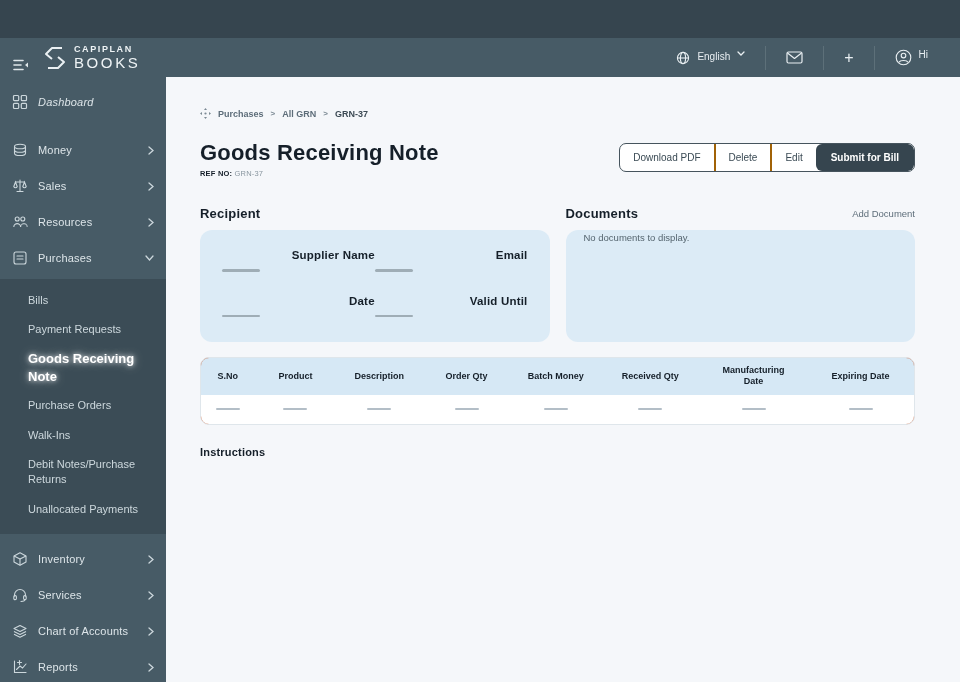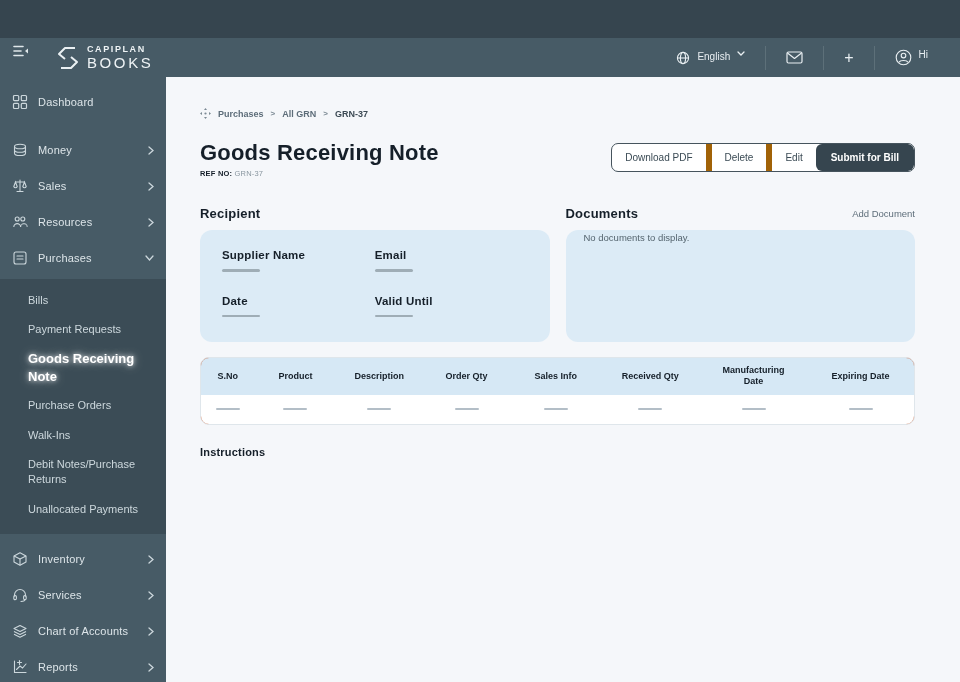--- a/index.html
+++ b/index.html
@@ -7,21 +7,21 @@
   body {
     width:960px; height:682px; position:relative; overflow:hidden;
     background:#f5f7fa; font-family:"Liberation Sans", sans-serif;
   }
   
   .topband { position:absolute; top:0; left:0; width:960px; height:38px; background:#36454f; }
   .appbar {
     position:absolute; top:38px; left:0; width:960px; height:39px; background:#475b66;
     display:flex; align-items:center; justify-content:space-between; padding:0 12px;
   }
-  .appbar-left { display:flex; align-items:flex-start; gap:25px; }
+  .appbar-left { display:flex; align-items:flex-end; gap:12px; }
   .collapse-btn { display:flex; align-items:center; }
   .logo-wrap { display:flex; align-items:center; gap:6px; }
   .logo-text { color:#eef3f5; line-height:1; }
   .logo-top { font-size:9px; letter-spacing:1.6px; font-weight:700; }
   .logo-bottom { font-size:15px; letter-spacing:2.6px; font-weight:500; margin-top:1px; }
   .appbar-right { display:flex; align-items:center; color:#e9eff2; }
   .appbar-group { display:flex; align-items:flex-start; gap:7px; padding:0 20px; font-size:10px; }
   .appbar-divider { width:1px; height:24px; background:#5d7079; }
   .plus-glyph { font-size:16px; font-weight:400; line-height:1; }
 
@@ -29,21 +29,21 @@
   .sidebar {
     position:absolute; top:77px; left:0; width:166px; height:605px;
     background:#475b66; color:#dde5e9; padding-top:8px; overflow:hidden;
   }
   .nav-item {
     display:flex; align-items:center; gap:10px;
     padding:7px 12px; font-size:11px; cursor:pointer;
   }
   .nav-item .nav-label { letter-spacing:.2px; }
   .nav-item .chev { margin-left:auto; }
-  .nav-dashboard { margin-bottom:16px; padding-top:9px; padding-bottom:9px; }
+  .nav-dashboard { margin-bottom:16px; padding-top:9px; padding-bottom:9px;font-style:italic; }
   .nav-main { margin-bottom:6px; }
   .submenu { background:#3b4c56; padding:7px 0 10px; margin:4px 0 10px; }
   .submenu-item {
     padding:7px 16px 7px 28px; font-size:11px; color:#cdd8dd; cursor:pointer; line-height:1.4;
   }
   .submenu-item.active {
     font-weight:700; color:#ffffff; font-size:13px; padding-top:5px; padding-bottom:5px;
     text-shadow:0 0 5px rgba(255,255,255,.85), 0 0 12px rgba(255,255,255,.45);
   }
   .icon16 { width:16px; height:16px; flex:0 0 16px; }
@@ -68,36 +68,36 @@
 
   .btn-group {
     display:flex; align-items:stretch; border:1px solid #46545d; border-radius:7px;
     background:#ffffff; overflow:hidden; margin-top:3px;
   }
   .btn {
     font-family:"Liberation Sans", sans-serif;
     background:transparent; border:none; font-size:10px; color:#3a4a54;
     padding:8px 13px; cursor:pointer; white-space:nowrap;
   }
-  .btn + .btn { border-left:6px solid #a16207; }
+  .btn + .btn { border-left:2px solid #a16207; }
   .btn-dark {
     background:#36454f; color:#ffffff; border-left:none !important;
     border-radius:6px; font-weight:600; padding:8px 15px;
   }
 
   .section-row { display:flex; gap:16px; margin-top:27px; }
   .section-col { flex:1; min-width:0; }
   .section-head { display:flex; align-items:center; justify-content:space-between; height:16px; }
   .section-title { font-size:13px; font-weight:700; color:#151f29; letter-spacing:.2px; }
   .link-muted { font-size:9.5px; color:#5d6d79; cursor:pointer; }
 
   .card {
     margin-top:9px; background:#dcebf6; border-radius:12px; height:112px; width:100%;
   }
-  .card-recipient { padding:19px 22px; display:grid; grid-template-columns:1fr 1fr; row-gap:17px; }
+  .card-recipient { padding:19px 22px; display:grid; grid-template-columns:1fr 1fr; row-gap:17px;text-align:right; }
   .field-label { font-size:11.5px; font-weight:700; color:#151f29; letter-spacing:.2px; }
   .dash { width:38px; height:2.5px; background:#9fadb6; border-radius:2px; margin-top:8px; }
   .card-documents { padding:2px 18px; font-size:9.5px; color:#55656f; }
 
   .table-wrap {
     margin-top:15px; background:#c2410c; border:1px solid #dfe6eb; border-radius:9px; overflow:hidden;
   }
   table { width:100%; border-collapse:collapse; }
   thead th {
     background:#d6e8f5; font-size:9px; font-weight:700; color:#151f29;
@@ -424,21 +424,21 @@
           <col style="width:14%">
           <col style="width:15%">
           <col style="width:15%">
       </colgroup>
       <thead>
         <tr>
           <th><span>S.No</span></th>
           <th><span>Product</span></th>
           <th><span>Description</span></th>
           <th><span>Order Qty</span></th>
-          <th><span>Sales Info</span></th>
+          <th><span>Batch Money</span></th>
           <th><span>Received Qty</span></th>
           <th><span class="th-narrow">Manufacturing Date</span></th>
           <th><span>Expiring Date</span></th>
         </tr>
       </thead>
       <tbody>
         <tr>
           <td>
               <div class="cell-dash"></div>
             </td>

